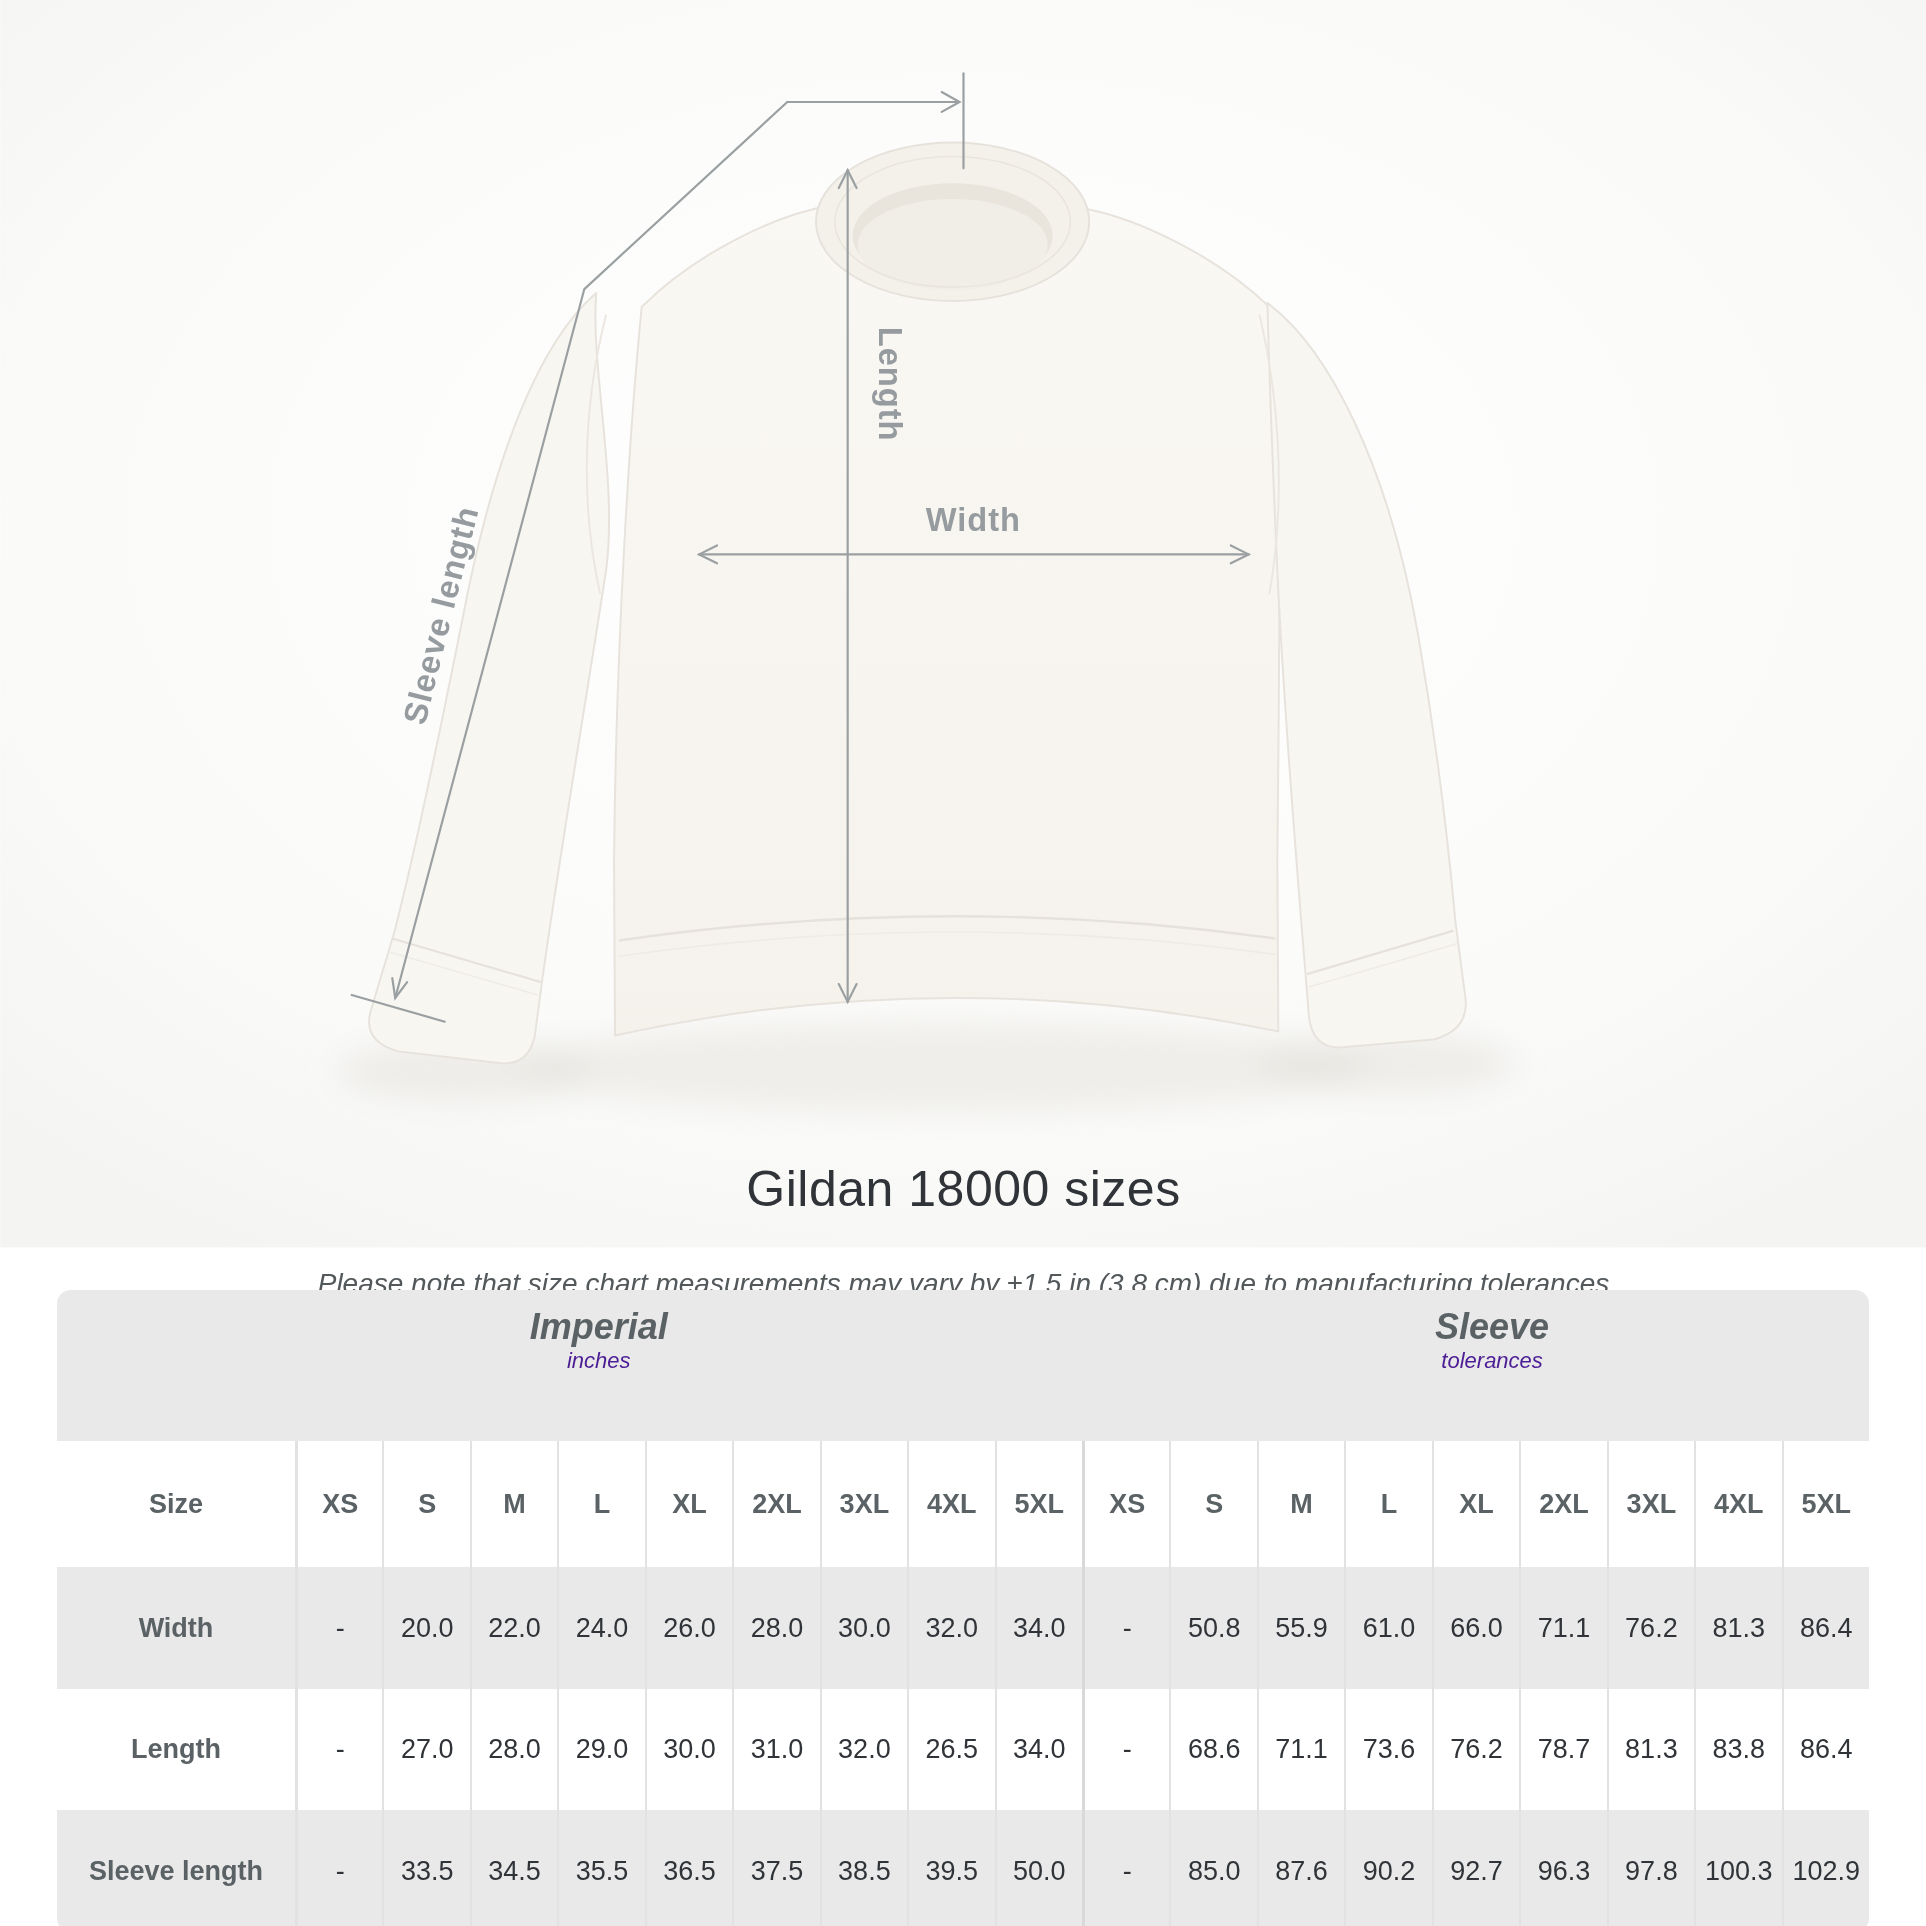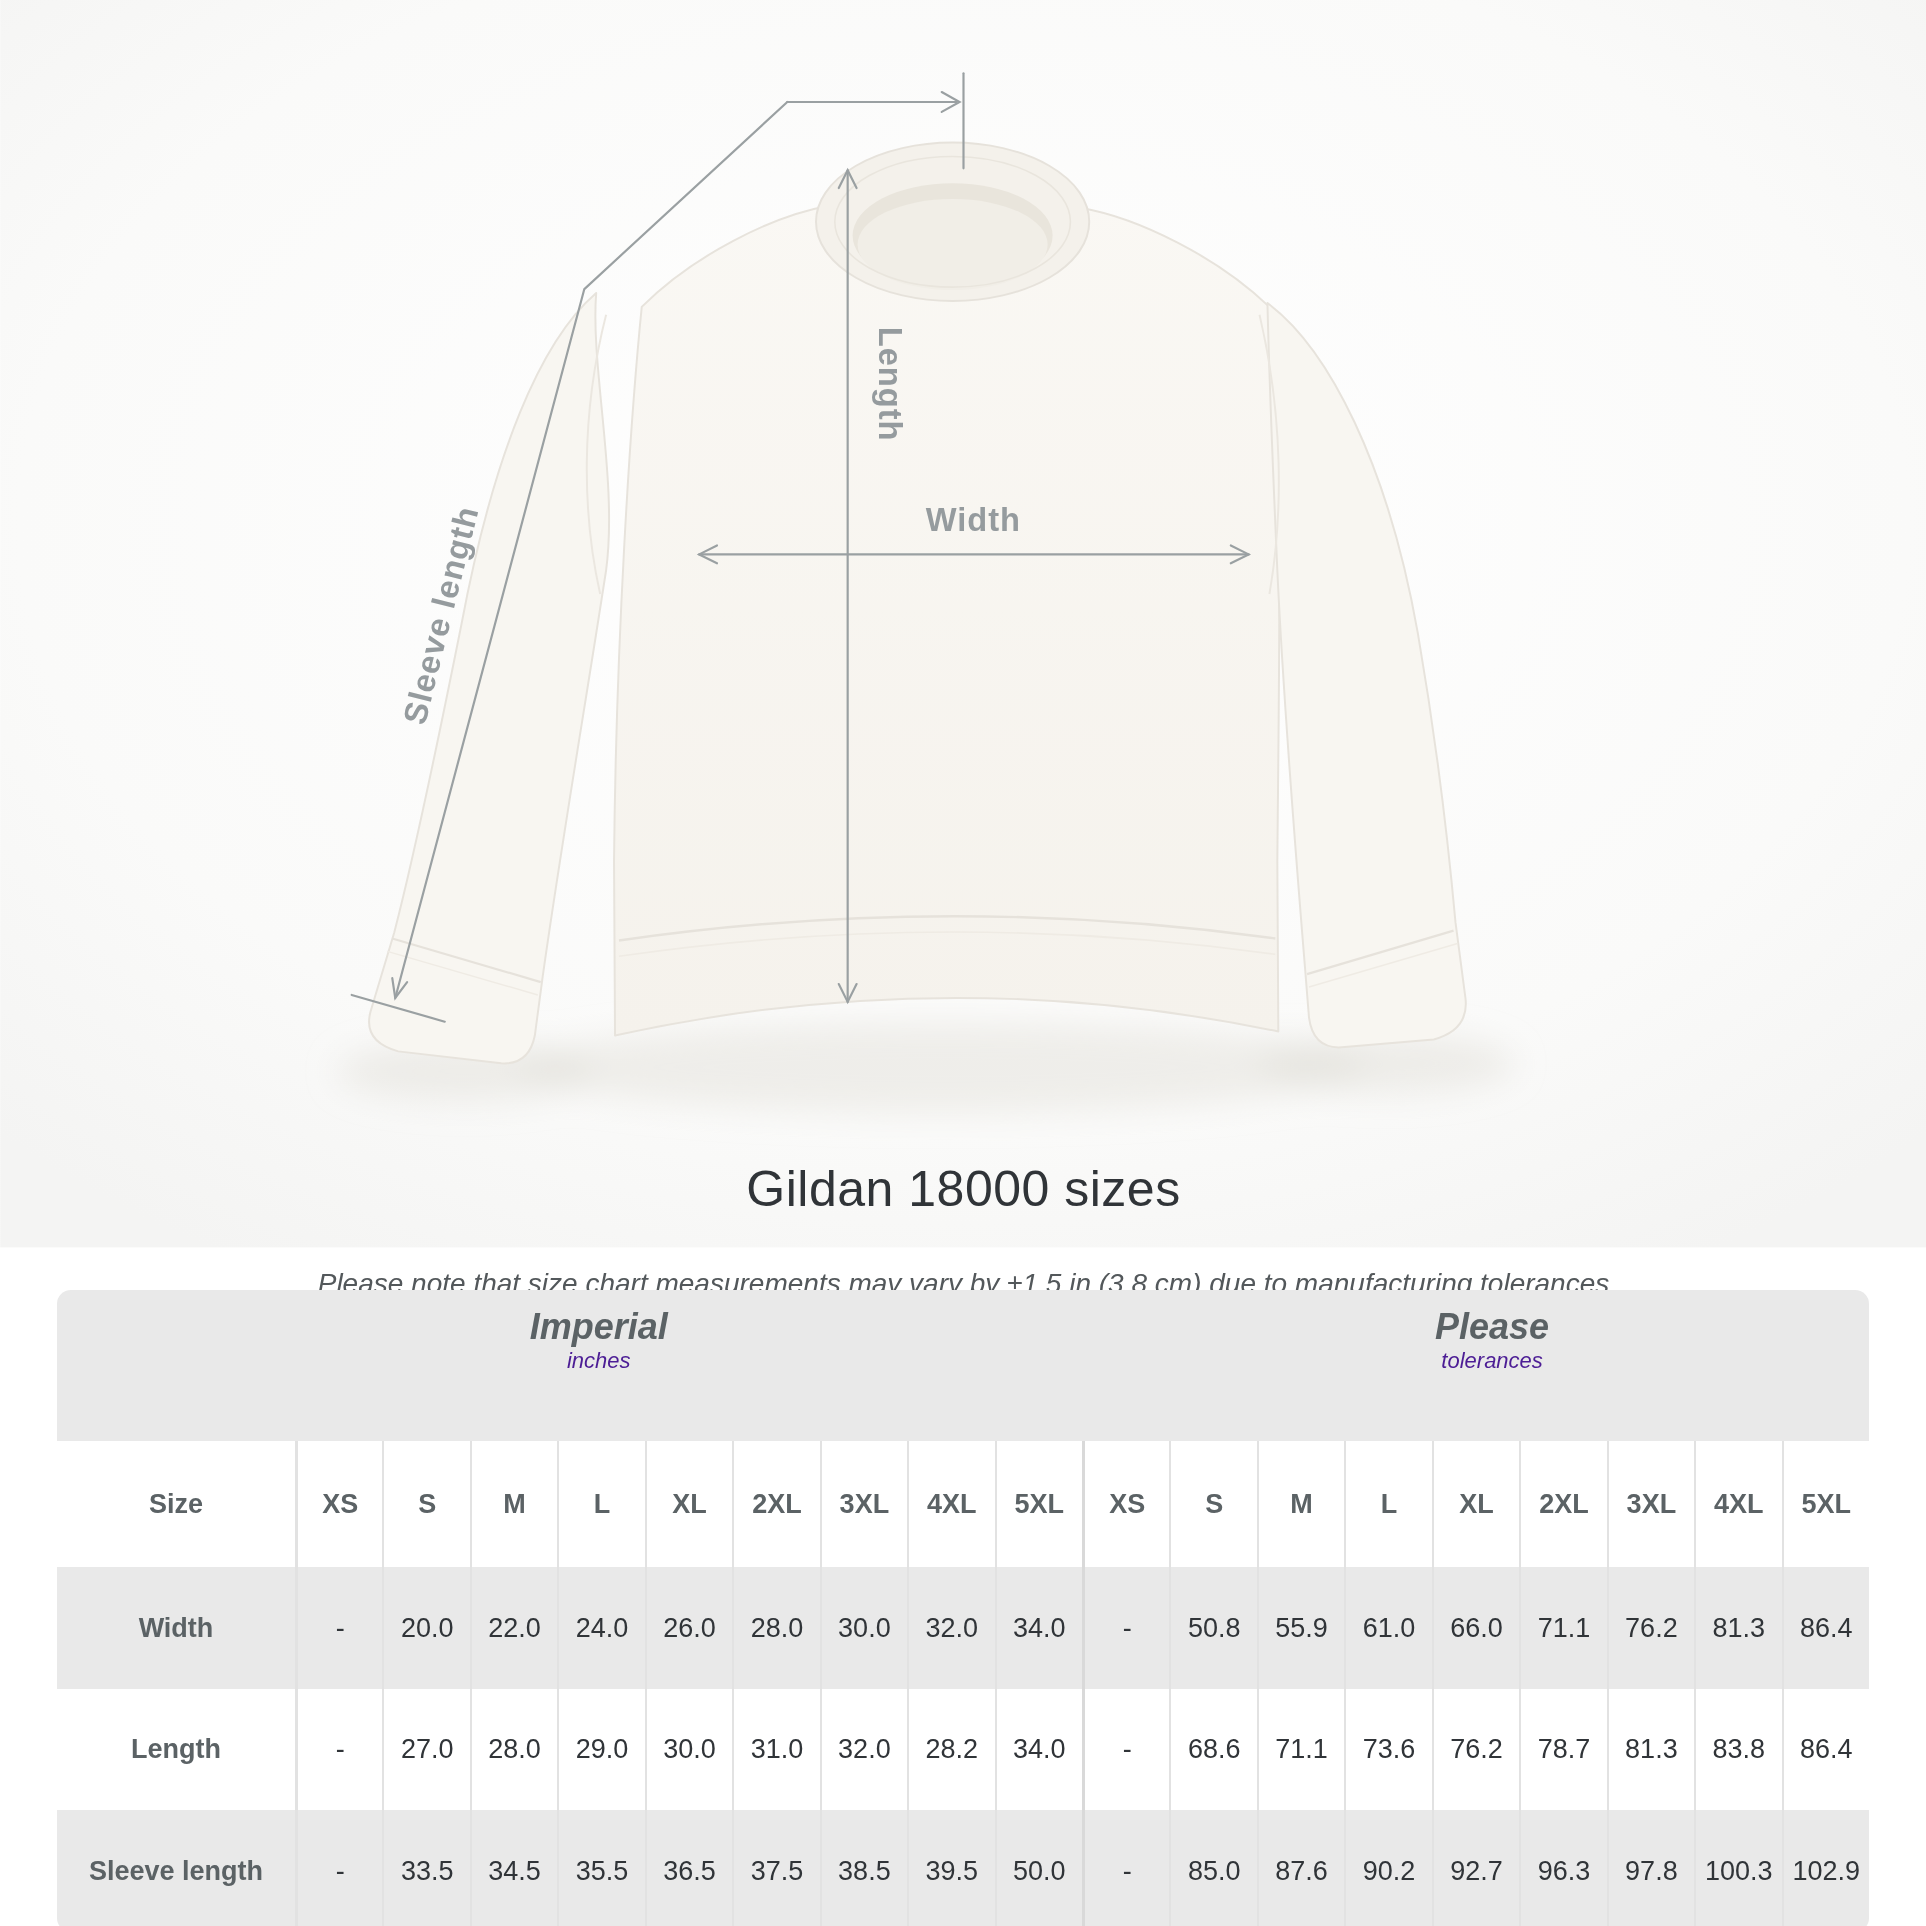--- a/index.html
+++ b/index.html
@@ -157,21 +157,21 @@
   <div class="title">Gildan 18000 sizes</div>
   <div class="subtitle">Please note that size chart measurements may vary by ±1.5 in (3.8 cm) due to manufacturing tolerances</div>
 
   <div class="table">
     <div class="band">
       <div class="group imperial">
         <div class="g-label">Imperial</div>
         <div class="g-sub">inches</div>
       </div>
       <div class="group metric">
-        <div class="g-label">Please</div>
+        <div class="g-label">Sleeve</div>
         <div class="g-sub">tolerances</div>
       </div>
     </div>
     <div class="grid">
         <div class="cell head">Size</div>
         <div class="cell head sep-first">XS</div>
         <div class="cell head sep">S</div>
         <div class="cell head sep">M</div>
         <div class="cell head sep">L</div>
         <div class="cell head sep">XL</div>
@@ -208,21 +208,21 @@
         <div class="cell sep gray">81.3</div>
         <div class="cell sep gray">86.4</div>
         <div class="cell rowlab">Length</div>
         <div class="cell sep-first">-</div>
         <div class="cell sep">27.0</div>
         <div class="cell sep">28.0</div>
         <div class="cell sep">29.0</div>
         <div class="cell sep">30.0</div>
         <div class="cell sep">31.0</div>
         <div class="cell sep">32.0</div>
-        <div class="cell sep">28.2</div>
+        <div class="cell sep">26.5</div>
         <div class="cell sep">34.0</div>
         <div class="cell sep-major">-</div>
         <div class="cell sep">68.6</div>
         <div class="cell sep">71.1</div>
         <div class="cell sep">73.6</div>
         <div class="cell sep">76.2</div>
         <div class="cell sep">78.7</div>
         <div class="cell sep">81.3</div>
         <div class="cell sep">83.8</div>
         <div class="cell sep">86.4</div>

